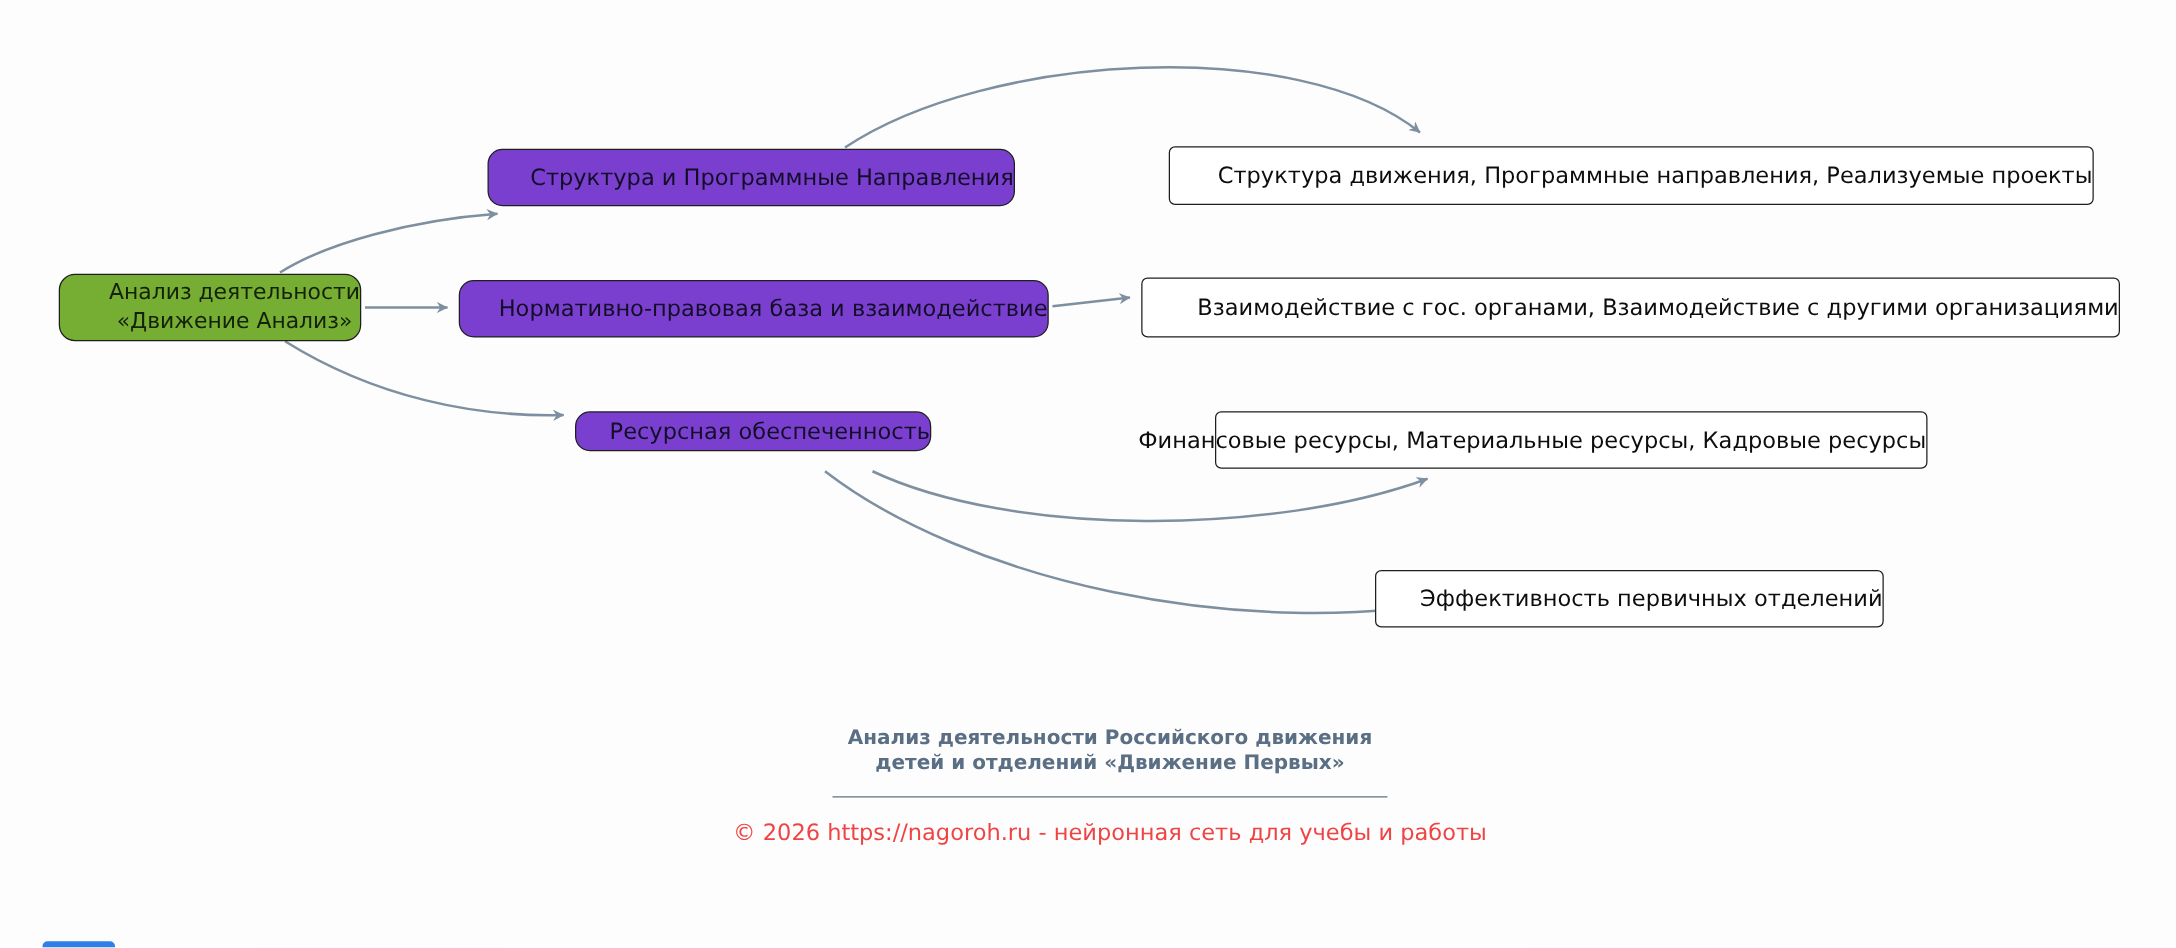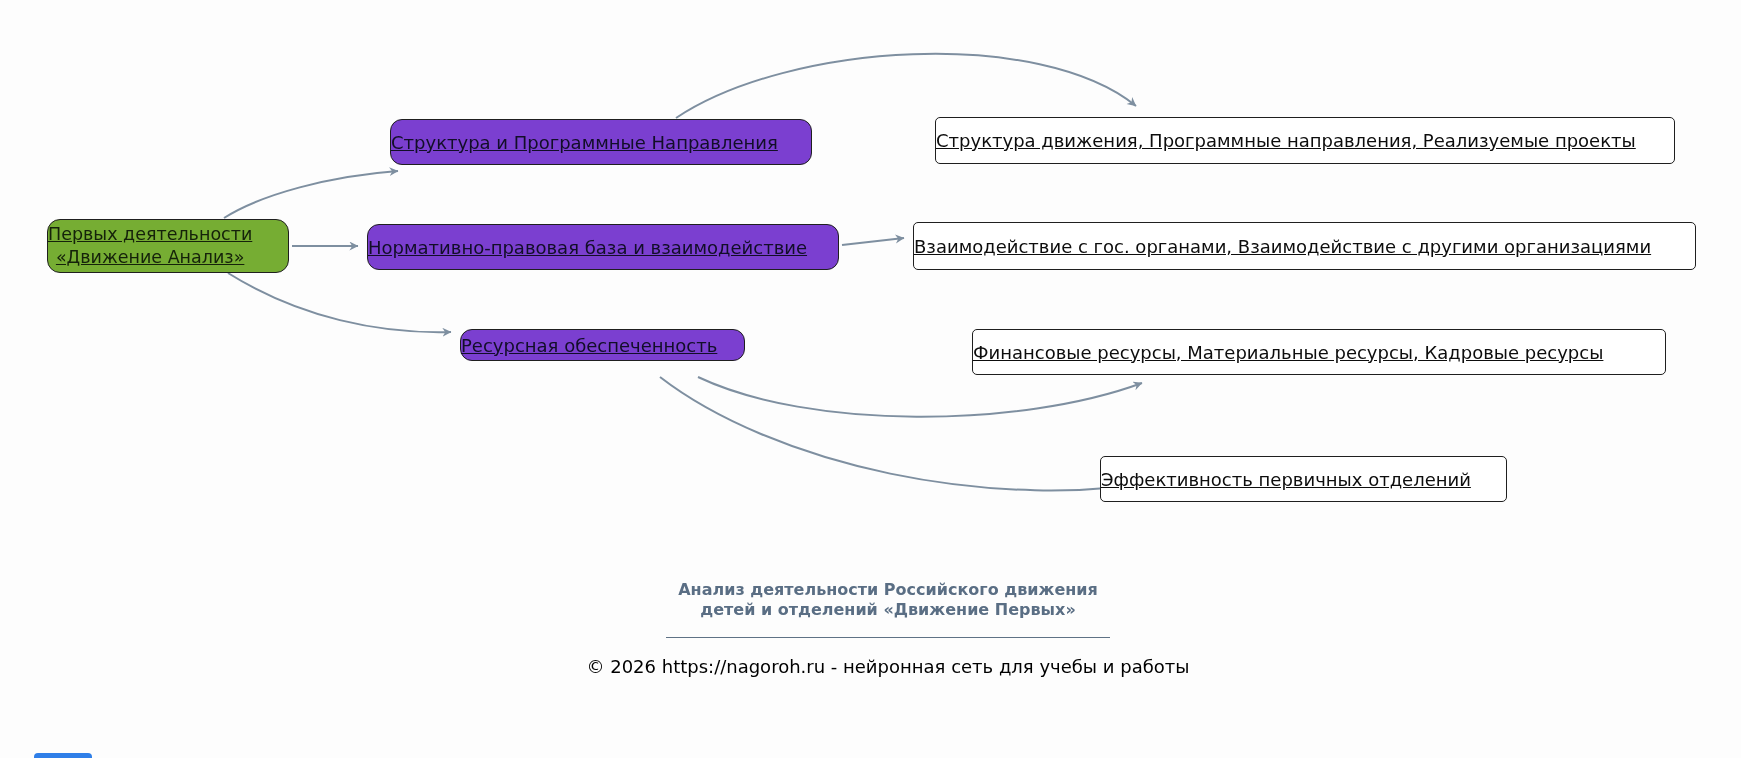--- a/index.html
+++ b/index.html
@@ -10,26 +10,25 @@
     background: #fdfdfd;
     font-family: "DejaVu Sans", sans-serif;
     overflow: hidden;
   }
   svg.edges { position: absolute; left: 0; top: 0; width: 1741px; height: 758px; }
   .node {
     position: absolute;
     box-sizing: border-box;
     display: flex;
     align-items: center;
-    justify-content: flex-start;
+    justify-content: flex-end;
     text-align: center;
     border: 1.7px solid #1f1f1f;
     white-space: nowrap;
     z-index: 2;
-    text-decoration: underline;
   }
   .node.root {
     background: #76ad33;
     border-radius: 13px;
     font-size: 17.5px;
     line-height: 1.3;
     color: #15220a;
     white-space: normal;
   }
   .node.branch {
@@ -61,21 +60,21 @@
   }
   .footer-divider {
     width: 444px;
     height: 0;
     border-top: 1.4px solid #5f7285;
     margin: 16px auto 0 auto;
   }
   .footer-copyright {
     margin-top: 18px;
     font-size: 18px;
-    color: #000000;
+    color: #ef4444;
   }
   .bottom-artifact {
     position: absolute;
     left: 34px;
     top: 753px;
     width: 58px;
     height: 10px;
     border-radius: 4px;
     background: #2f7fe8;
     z-index: 1;
@@ -98,21 +97,21 @@
       <path d="M 292 246 L 358 246" marker-end="url(#arrow)"></path>
       <path d="M 842 245 L 904 238" marker-end="url(#arrow)"></path>
       <path d="M 228 273 C 300 318, 380 334, 451 332" marker-end="url(#arrow)"></path>
       <path d="M 698 377 C 810 430, 1020 428, 1142 383" marker-end="url(#arrow)"></path>
       <path d="M 660 377 C 770 462, 990 516, 1182 478" marker-end="url(#arrow)"></path>
     </g>
   </svg>
 
   <div class="node root" style="left:47px; top:219px; width:242px; height:54px;">
     <div>
-      <div>Первых деятельности</div>
+      <div>Анализ деятельности</div>
       <div>«Движение Анализ»</div>
     </div>
   </div>
 
   <div class="node branch" style="left:390px; top:119px; width:422px; height:46px;">
     <span>Структура и Программные Направления</span>
   </div>
 
   <div class="node branch" style="left:367px; top:224px; width:472px; height:46px;">
     <span>Нормативно-правовая база и взаимодействие</span>
@@ -123,21 +122,21 @@
   </div>
 
   <div class="node leaf" style="left:935px; top:117px; width:740px; height:47px;">
     <span>Структура движения, Программные направления, Реализуемые проекты</span>
   </div>
 
   <div class="node leaf" style="left:913px; top:222px; width:783px; height:48px;">
     <span>Взаимодействие с гос. органами, Взаимодействие с другими организациями</span>
   </div>
 
-  <div class="node leaf" style="left:972px; top:329px; width:694px; height:46px;">
+  <div class="node leaf" style="left:972px; top:329px; width:570px; height:46px;">
     <span>Финансовые ресурсы, Материальные ресурсы, Кадровые ресурсы</span>
   </div>
 
   <div class="node leaf" style="left:1100px; top:456px; width:407px; height:46px;">
     <span>Эффективность первичных отделений</span>
   </div>
 
   <div class="footer">
     <div class="footer-title">
       <div>Анализ деятельности Российского движения</div>

